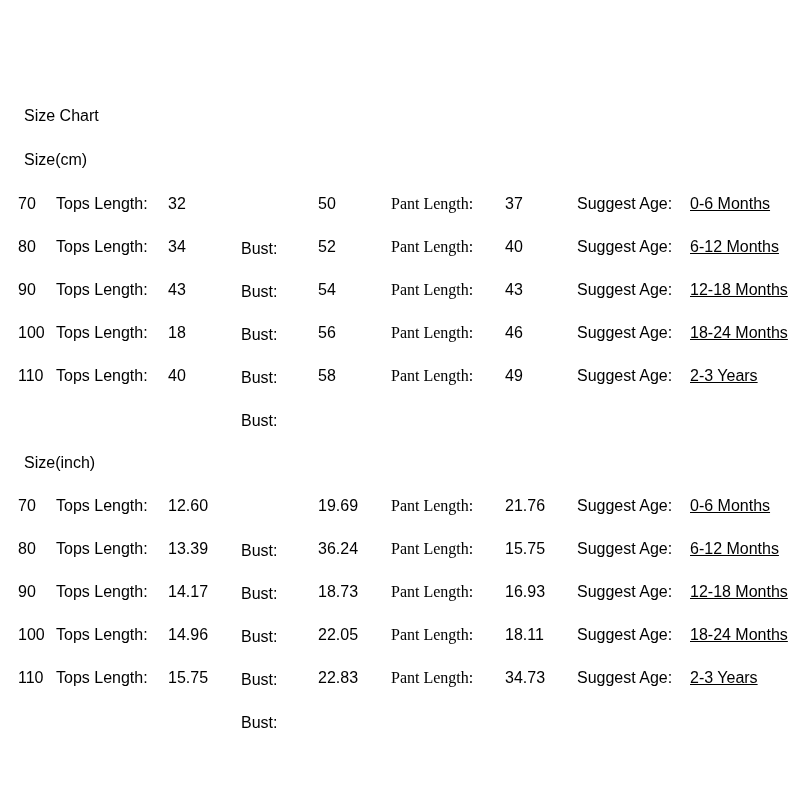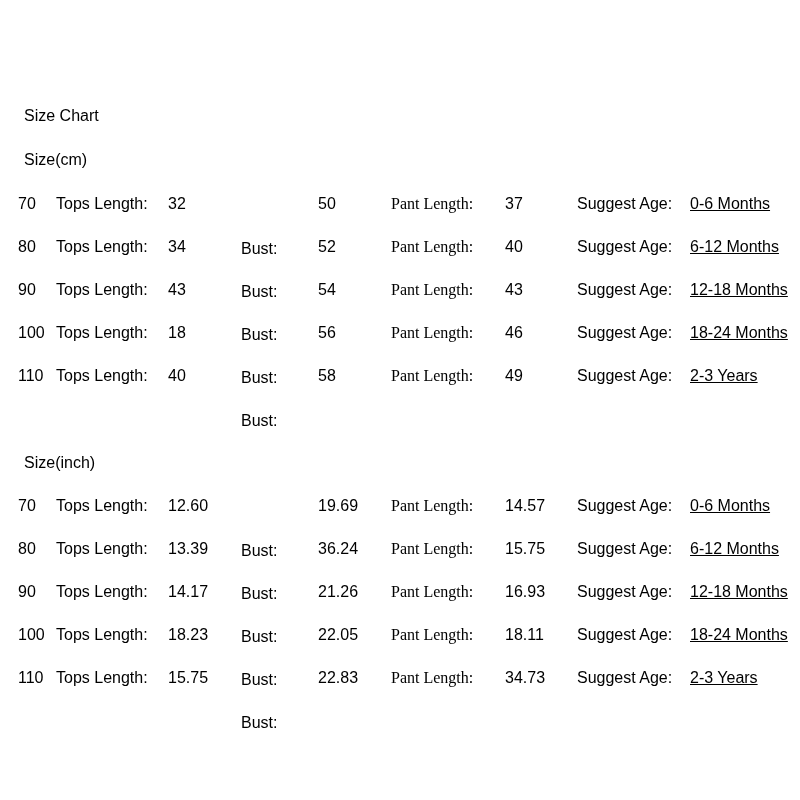--- a/index.html
+++ b/index.html
@@ -94,21 +94,21 @@
 
 <div class="abs" style="top:453px">Size(inch)</div>
 
 <div class="row" style="top:496px">
   <span class="c col-size">70</span>
   <span class="c col-l-tops">Tops Length:</span>
   <span class="c col-v-tops">12.60</span>
   <span class="c col-l-bust">Bust:</span>
   <span class="c col-v-bust">19.69</span>
   <span class="c col-l-pant">Pant Length:</span>
-  <span class="c col-v-pant">14.57</span>
+  <span class="c col-v-pant">21.76</span>
   <span class="c col-l-age">Suggest Age:</span>
   <span class="c col-v-age">0-6 Months</span>
 </div>
 
 <div class="row" style="top:539px">
   <span class="c col-size">80</span>
   <span class="c col-l-tops">Tops Length:</span>
   <span class="c col-v-tops">13.39</span>
   <span class="c col-l-bust">Bust:</span>
   <span class="c col-v-bust">36.24</span>
@@ -116,31 +116,31 @@
   <span class="c col-v-pant">15.75</span>
   <span class="c col-l-age">Suggest Age:</span>
   <span class="c col-v-age">6-12 Months</span>
 </div>
 
 <div class="row" style="top:582px">
   <span class="c col-size">90</span>
   <span class="c col-l-tops">Tops Length:</span>
   <span class="c col-v-tops">14.17</span>
   <span class="c col-l-bust">Bust:</span>
-  <span class="c col-v-bust">21.26</span>
+  <span class="c col-v-bust">18.73</span>
   <span class="c col-l-pant">Pant Length:</span>
   <span class="c col-v-pant">16.93</span>
   <span class="c col-l-age">Suggest Age:</span>
   <span class="c col-v-age">12-18 Months</span>
 </div>
 
 <div class="row" style="top:625px">
   <span class="c col-size">100</span>
   <span class="c col-l-tops">Tops Length:</span>
-  <span class="c col-v-tops">18.23</span>
+  <span class="c col-v-tops">14.96</span>
   <span class="c col-l-bust">Bust:</span>
   <span class="c col-v-bust">22.05</span>
   <span class="c col-l-pant">Pant Length:</span>
   <span class="c col-v-pant">18.11</span>
   <span class="c col-l-age">Suggest Age:</span>
   <span class="c col-v-age">18-24 Months</span>
 </div>
 
 <div class="row" style="top:668px">
   <span class="c col-size">110</span>

